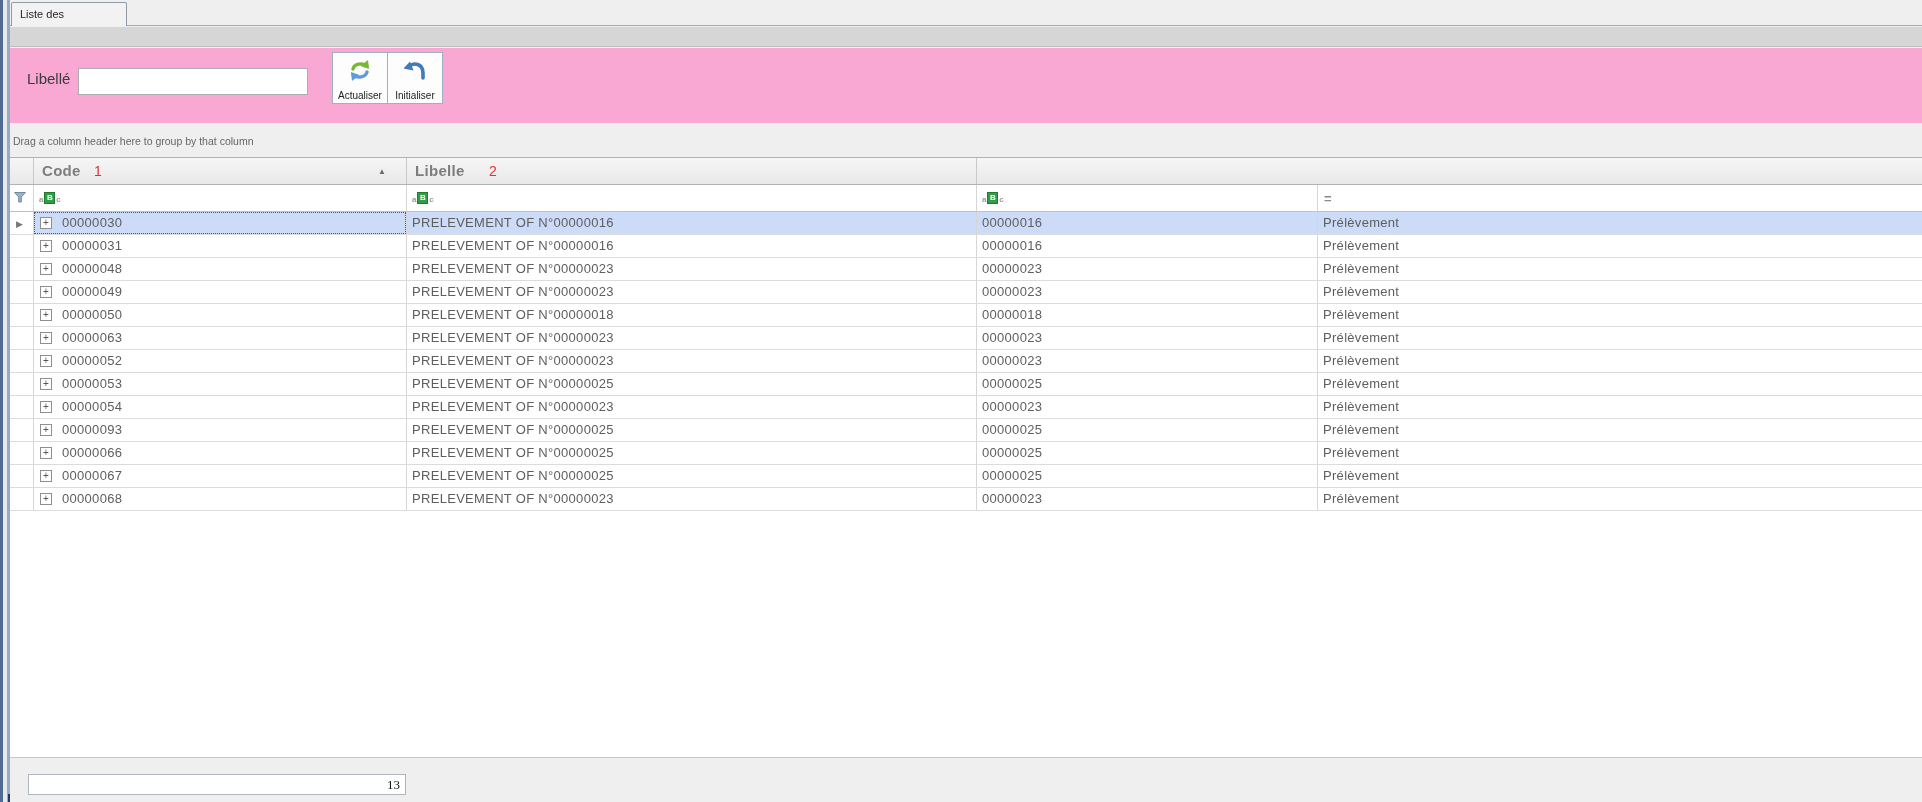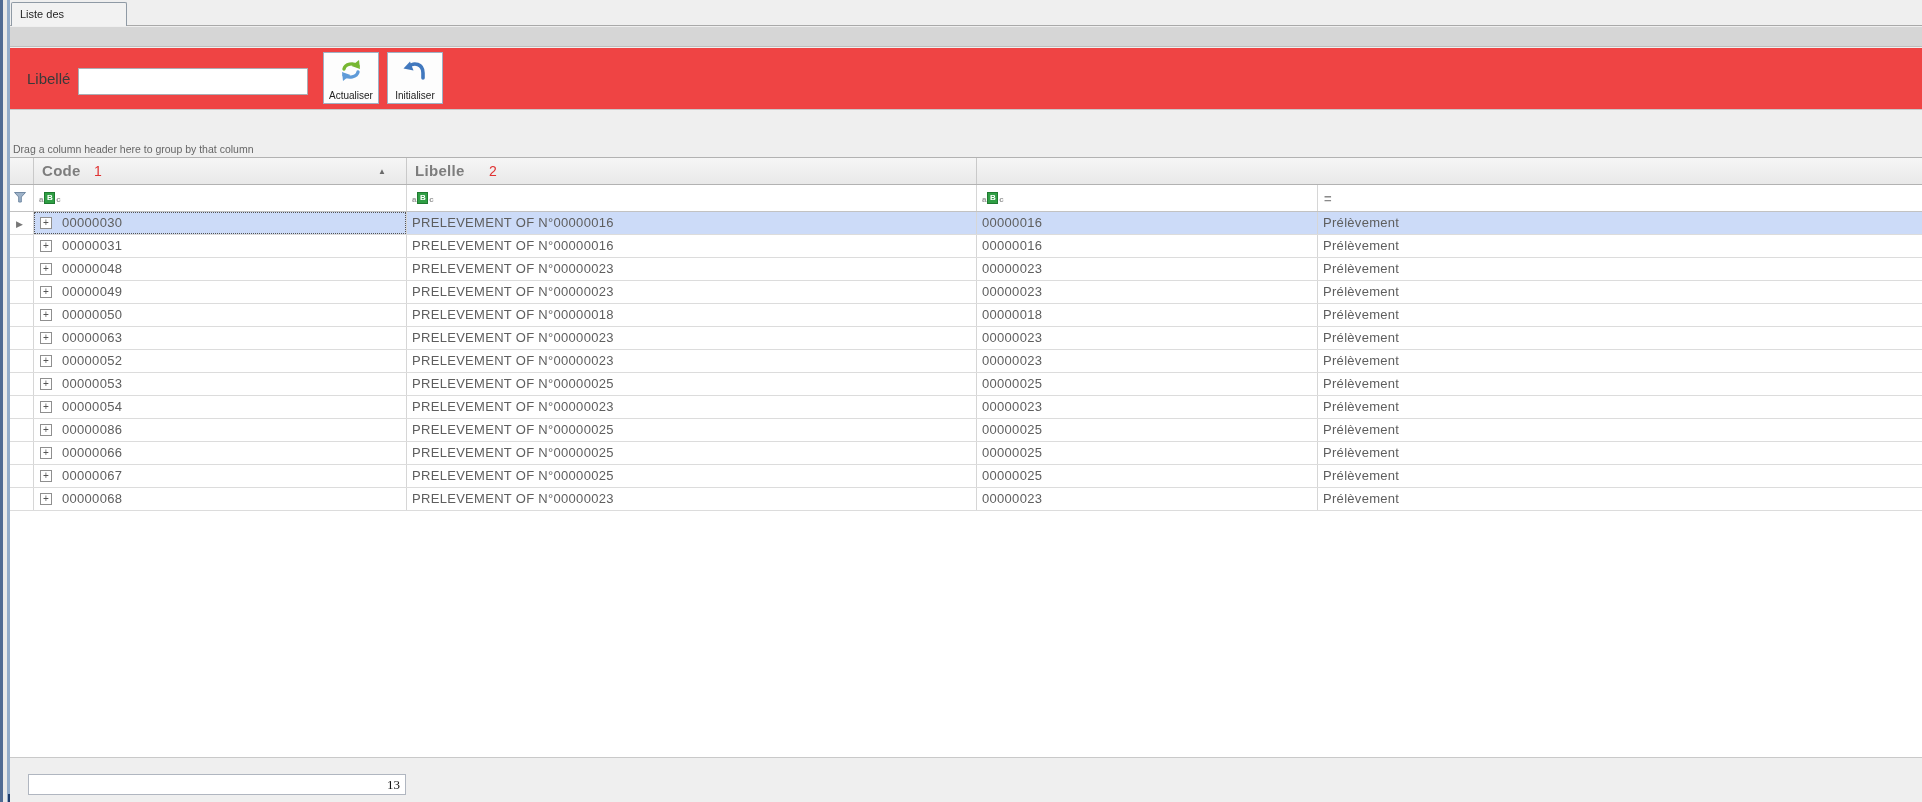--- a/index.html
+++ b/index.html
@@ -15,32 +15,32 @@
   
   .tabstrip { position:absolute; left:10px; top:0; width:1912px; height:26px; background:#efefef; border-bottom:1px solid #a9a9a9; }
   .tab { position:absolute; left:1px; top:2px; width:116px; height:24px; background:#f2f2f2;
          border:1px solid #8f9aa5; border-bottom:none; border-radius:2px 2px 0 0;
          font-size:11px; color:#1f1f1f; line-height:23px; padding-left:8px; }
 
   
   .band { position:absolute; left:10px; top:27px; width:1912px; height:20px; background:#d6d6d6; border-bottom:1px solid #bfbfbf; }
 
   
-  .searchpanel { position:absolute; left:10px; top:48px; width:1912px; height:62px; background:#ef4444; border-bottom:1px solid #c8c8c8; }
+  .searchpanel { position:absolute; left:10px; top:48px; width:1912px; height:78px; background:#f9a8d4; border-bottom:1px solid #c8c8c8; }
   .lbl-libelle { position:absolute; left:17px; top:22px; font-size:15px; color:#3a3a3a; }
   .inp-libelle { position:absolute; left:68px; top:20px; width:230px; height:27px; border:1px solid #abadb3; background:#fff; font-size:13px; padding:0 5px; outline:none; }
   .toolbtn { position:absolute; top:4px; width:56px; height:52px; background:#fdfdfd; border:1px solid #9fb0c4;
              display:flex; flex-direction:column; align-items:center; justify-content:flex-end; padding-bottom:2px; cursor:default; }
   .toolbtn .ic { position:absolute; top:4px; left:50%; transform:translateX(-50%); }
   .toolbtn .cap { font-size:10px; color:#222; }
-  .btn-actualiser { left:313px; }
+  .btn-actualiser { left:322px; }
   .btn-initialiser { left:377px; }
 
   
-  .grouppanel { position:absolute; left:10px; top:123px; width:1912px; height:34px; background:#efefef;margin-top:8px; }
+  .grouppanel { position:absolute; left:10px; top:123px; width:1912px; height:34px; background:#efefef; }
   .grouppanel .txt { position:absolute; left:3px; top:12px; font-size:10.5px; color:#666; }
 
   
   .grid { position:absolute; left:10px; top:157px; width:1912px; height:645px; background:#fff; }
   .g-row { position:absolute; left:0; display:flex; width:1912px; }
   .cell { border-right:1px solid #d6d6d6; position:relative; overflow:hidden; white-space:nowrap; }
   .c-ind  { width:24px;  }
   .c-code { width:373px; }
   .c-lib  { width:570px; }
   .c-nof  { width:341px; }
@@ -265,21 +265,21 @@
     </div>
     <div class="cell c-lib"><span>PRELEVEMENT OF N°00000023</span></div>
     <div class="cell c-nof"><span>00000023</span></div>
     <div class="cell c-type"><span>Prélèvement</span></div>
   </div>
 
   <div class="g-row drow" style="position: absolute; top: 262px;">
     <div class="cell c-ind"></div>
     <div class="cell c-code">
       <span class="expand">+</span>
-      <span class="codetext">00000086</span>
+      <span class="codetext">00000093</span>
     </div>
     <div class="cell c-lib"><span>PRELEVEMENT OF N°00000025</span></div>
     <div class="cell c-nof"><span>00000025</span></div>
     <div class="cell c-type"><span>Prélèvement</span></div>
   </div>
 
   <div class="g-row drow" style="position: absolute; top: 285px;">
     <div class="cell c-ind"></div>
     <div class="cell c-code">
       <span class="expand">+</span>

